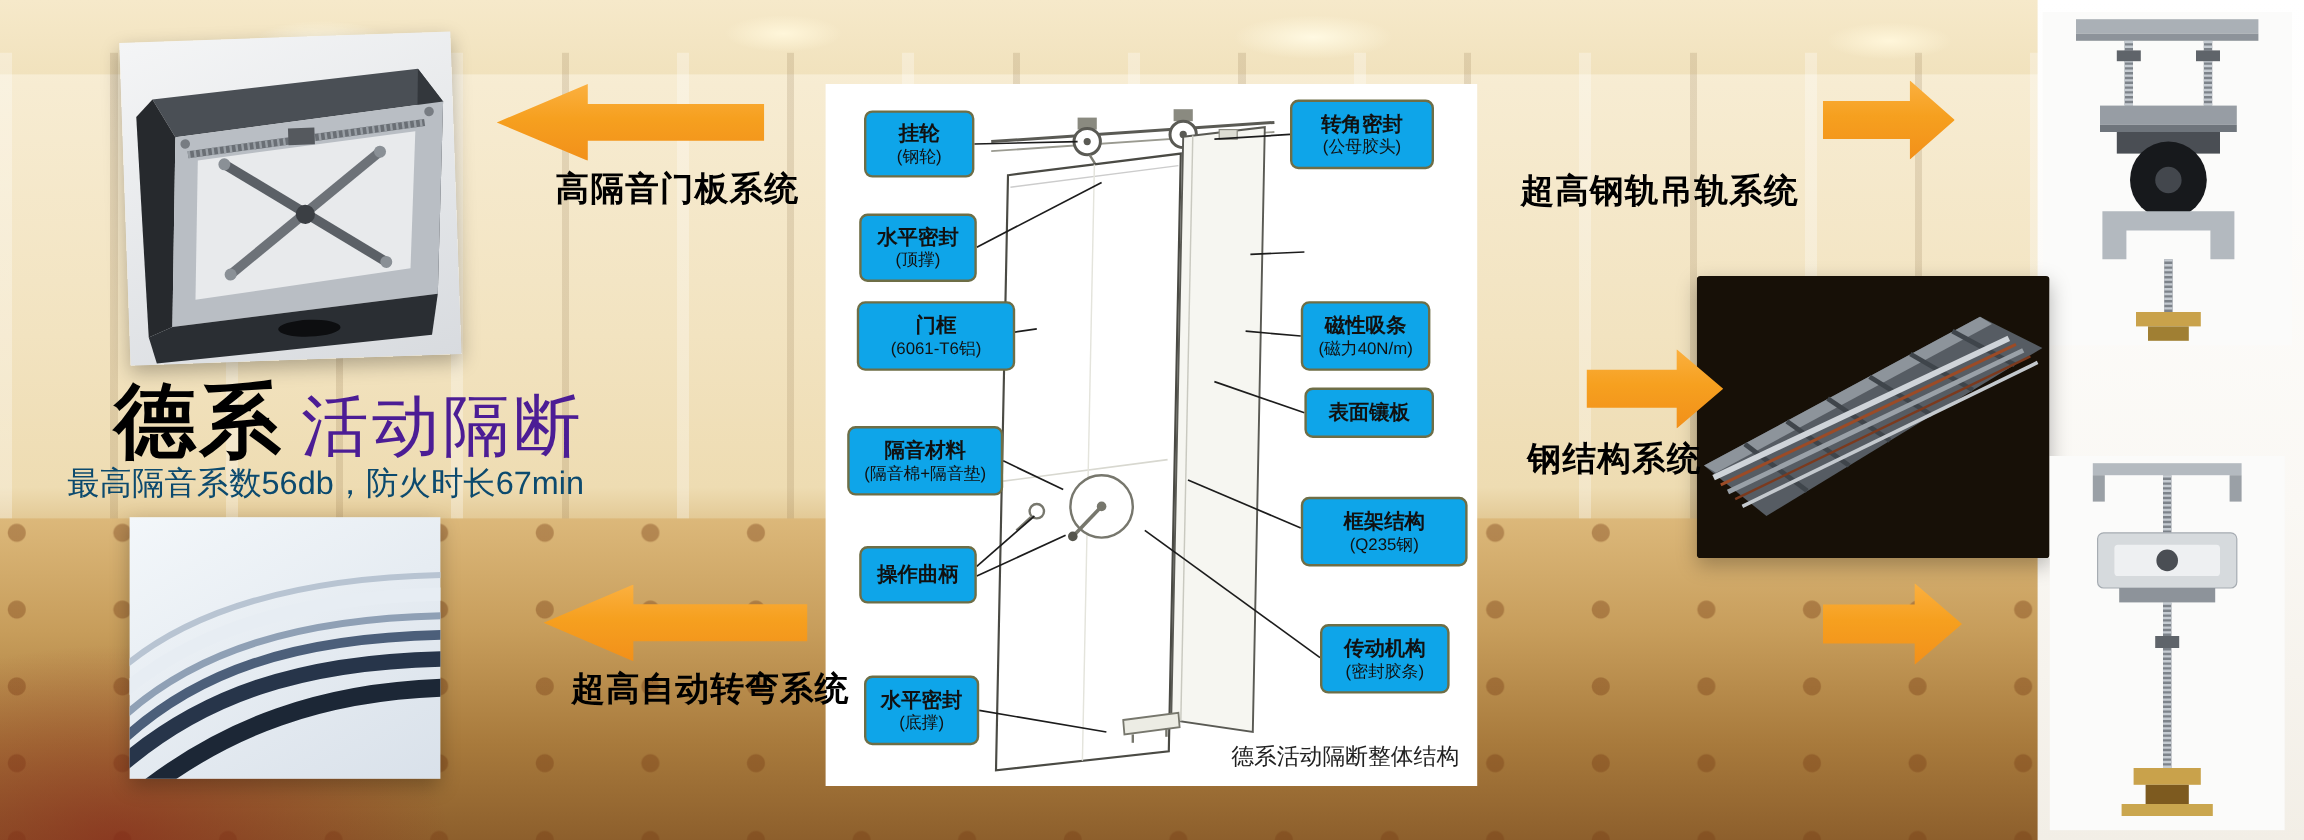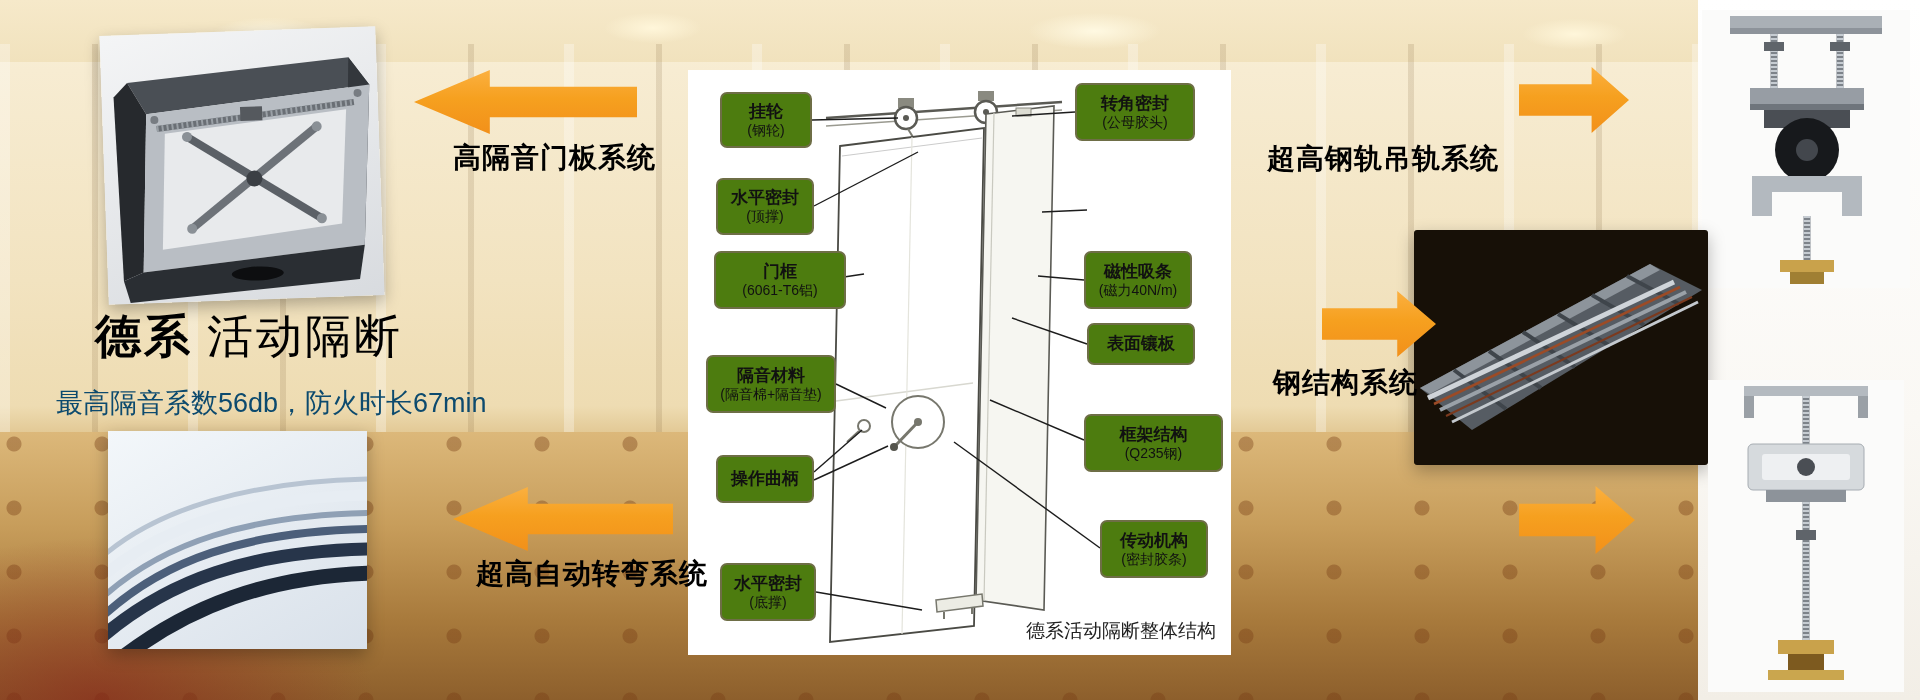--- a/index.html
+++ b/index.html
@@ -38,28 +38,28 @@
   .shadow{box-shadow:0 6px 16px rgba(0,0,0,.28);}
 
   
   .arrow{position:absolute;z-index:7;background:linear-gradient(180deg,#FBB040 0%,#F6A01F 45%,#F2901A 100%);}
   .arrow.left{clip-path:polygon(0 50%,34% 0,34% 26%,100% 26%,100% 74%,34% 74%,34% 100%);}
   .arrow.right{clip-path:polygon(100% 50%,66% 0,66% 26%,0 26%,0 74%,66% 74%,66% 100%);}
   .syslabel{position:absolute;z-index:8;font-size:28px;font-weight:800;color:#000;letter-spacing:1px;white-space:nowrap;}
 
   
   #title{position:absolute;left:95px;top:306px;z-index:8;white-space:nowrap;}
-  #title .brand{font-size:46px;font-weight:900;color:#000;letter-spacing:3px;}
-  #title .prod{font-size:46px;font-weight:500;color:#000000;margin-left:14px;letter-spacing:3px;}
+  #title .brand{font-size:68px;font-weight:900;color:#000;letter-spacing:3px;}
+  #title .prod{font-size:56px;font-weight:500;color:#4c1d95;margin-left:14px;letter-spacing:3px;}
   #subtitle{position:absolute;left:56px;top:385px;z-index:8;font-size:27px;color:#0c4a6e;white-space:nowrap;}
 
   
   #panel{position:absolute;left:688px;top:70px;width:543px;height:585px;background:#ffffff;z-index:3;}
   #panel svg{position:absolute;left:0;top:0;z-index:0;}
-  .callout{position:absolute;z-index:2;background:#4d7c0f;border:2px solid #6E6E46;border-radius:7px;
+  .callout{position:absolute;z-index:2;background:#0ea5e9;border:2px solid #6E6E46;border-radius:7px;
     display:flex;flex-direction:column;align-items:center;justify-content:center;text-align:center;
     color:#111;padding:2px 4px;white-space:nowrap;}
   .callout .l1{display:block;font-size:17px;font-weight:600;line-height:1.25;}
   .callout .l2{display:block;font-size:14px;font-weight:500;line-height:1.25;}
   .caption{position:absolute;z-index:2;font-size:19px;font-weight:500;color:#222;white-space:nowrap;}
 </style>
 </head>
 <body>
 
 <div id="stage">
@@ -171,21 +171,21 @@
       <rect x="60" y="290" width="76" height="10" fill="#caa64e"></rect>
     </svg>
   </div>
 
   <div class="arrow left" style="left:414px;top:70px;width:223px;height:64px"></div>
   <div class="arrow left" style="left:453px;top:487px;width:220px;height:64px"></div>
   <div class="arrow right" style="left:1519px;top:67px;width:110px;height:66px"></div>
   <div class="arrow right" style="left:1322px;top:291px;width:114px;height:66px"></div>
   <div class="arrow right" style="left:1519px;top:486px;width:116px;height:68px"></div>
 
-  <div class="syslabel" style="left:453px;top:139px">高隔音门板系统</div>
+  <div class="syslabel" style="left:463px;top:139px">高隔音门板系统</div>
   <div class="syslabel" style="left:476px;top:555px">超高自动转弯系统</div>
   <div class="syslabel" style="left:1267px;top:140px">超高钢轨吊轨系统</div>
   <div class="syslabel" style="left:1273px;top:364px">钢结构系统</div>
 
   <div id="title">
     <span class="brand">德系</span><span class="prod">活动隔断</span>
   </div>
   <div id="subtitle">最高隔音系数56db，防火时长67min</div>
 
   <div id="panel">

